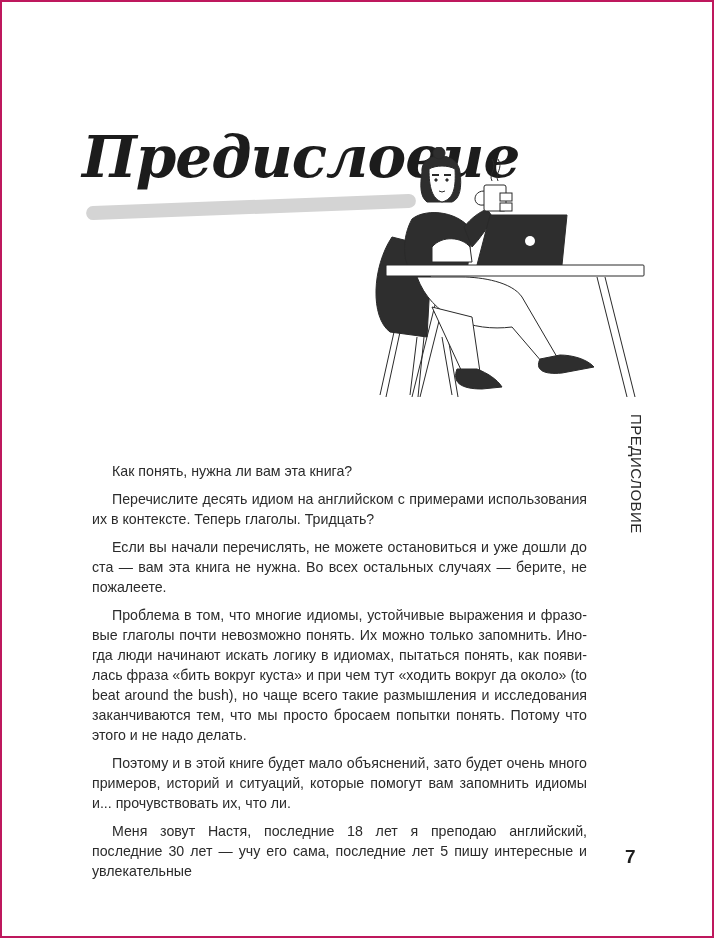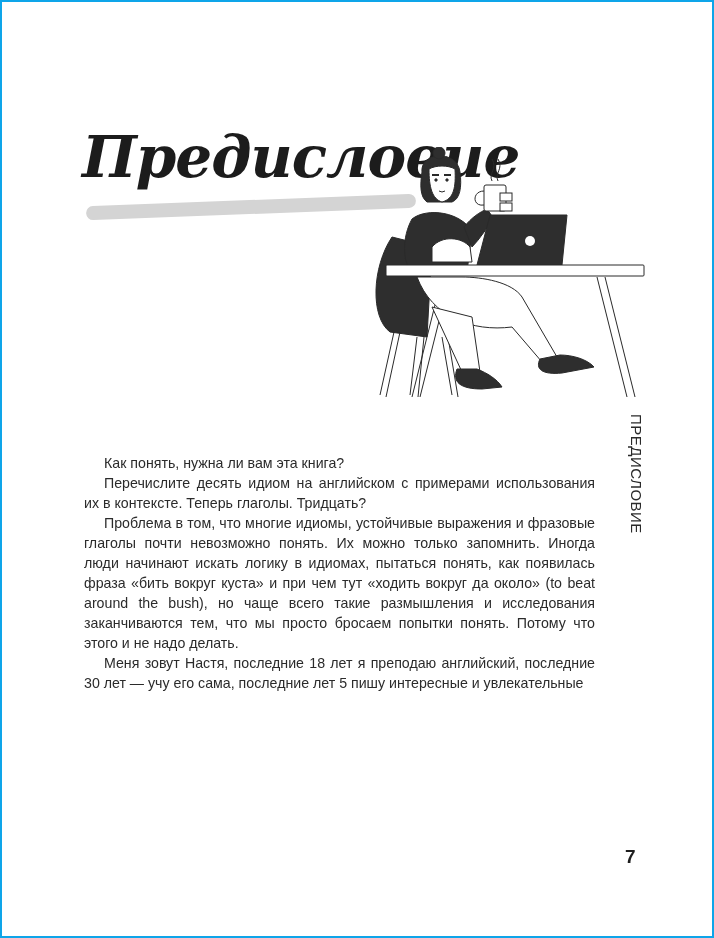--- a/index.html
+++ b/index.html
@@ -1,19 +1,19 @@
 <!DOCTYPE html>
 <html><head>
 <meta charset="utf-8">
 <style>
   html, body { margin: 0; padding: 0; background: #ffffff; }
   body { width: 714px; height: 938px; position: relative; overflow: hidden; }
   .page {
     position: absolute; left: 0; top: 0; width: 710px; height: 934px;
-    border: 2px solid #0ea5e9; background: #fff;
+    border: 2px solid #be185d; background: #fff;
   }
   .title-wrap { position: absolute; left: 80px; top: 110px; width: 330px; height: 110px; }
   .title-stripe {
     position: absolute; left: 4px; top: 88px; width: 330px; height: 14px;
     background: #d4d4d4; border-radius: 7px; transform: rotate(-2.2deg);
   }
   .title {
     position: absolute; left: 0; top: 0;
     font-family: "DejaVu Serif", serif; font-style: italic; font-weight: bold;
     font-size: 58px; letter-spacing: -1px; color: #1c1c1c; line-height: 90px;
@@ -23,21 +23,21 @@
   .side-label {
     position: absolute; left: 613px; top: 412px; width: 30px; height: 135px;
     writing-mode: vertical-rl; font-family: "Liberation Sans", sans-serif;
     font-size: 15px; letter-spacing: 0.5px; color: #2a2a2a; text-align: left;
   }
   .body-text {
     position: absolute; left: 82px; top: 451px; width: 511px;
     font-family: "Liberation Sans", sans-serif; font-size: 14.2px; line-height: 20px;
     color: #2b2b2b; text-align: justify; hyphens: manual;
   }
-  .body-text p { margin: 0; text-indent: 20px; }
+  .body-text p { margin: 8px; text-indent: 20px; }
   .page-number {
     position: absolute; left: 623px; top: 844px;
     font-family: "Liberation Sans", sans-serif; font-weight: bold; font-size: 19px; color: #1e1e1e;
   }
 </style>
 </head>
 <body>
 
 <div class="page">
 
@@ -93,18 +93,20 @@
     <circle cx="158" cy="94" r="5" fill="#fff" stroke="none"></circle>
 
     <rect x="14" y="118" width="258" height="11" rx="1" fill="#fff"></rect>
   </svg>
 
   <div class="side-label">ПРЕДИСЛОВИЕ</div>
 
   <div class="body-text">
     <p>Как понять, нужна ли вам эта книга?</p>
     <p>Перечислите десять идиом на английском с примерами использования их в контексте. Теперь глаголы. Тридцать?</p>
+    <p>Если вы начали перечислять, не можете остановиться и уже дошли до ста — вам эта книга не нужна. Во всех остальных случаях — берите, не пожалеете.</p>
     <p>Проблема в том, что многие идиомы, устойчивые выражения и фразо­вые глаголы почти невозможно понять. Их можно только запомнить. Ино­гда люди начинают искать логику в идиомах, пытаться понять, как появи­лась фраза «бить вокруг куста» и при чем тут «ходить вокруг да около» (to beat around the bush), но чаще всего такие размышления и исследования заканчиваются тем, что мы просто бросаем попытки понять. Потому что этого и не надо делать.</p>
+    <p>Поэтому и в этой книге будет мало объяснений, зато будет очень много примеров, историй и ситуаций, которые помогут вам запомнить идиомы и... прочувствовать их, что ли.</p>
     <p>Меня зовут Настя, последние 18 лет я преподаю английский, последние 30 лет — учу его сама, последние лет 5 пишу интересные и увлекательные</p>
   </div>
 
   <div class="page-number">7</div>
 </div>
 
 </body></html>

